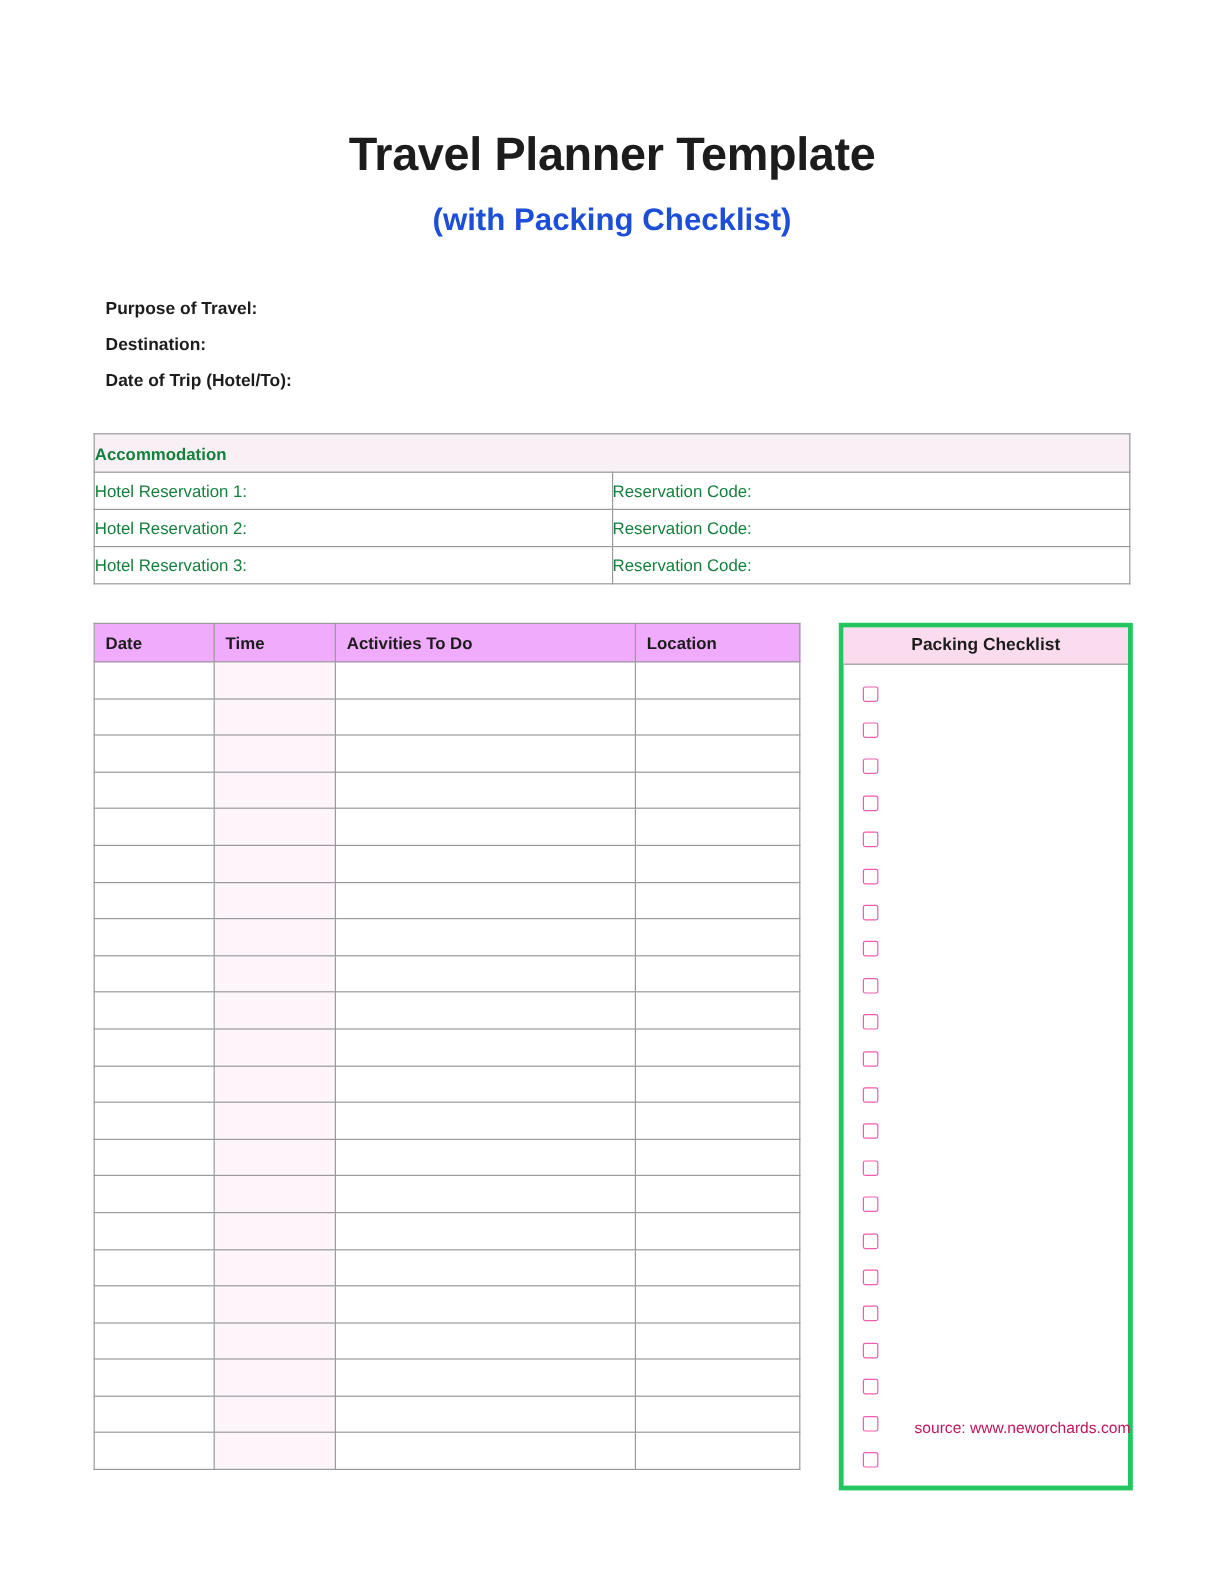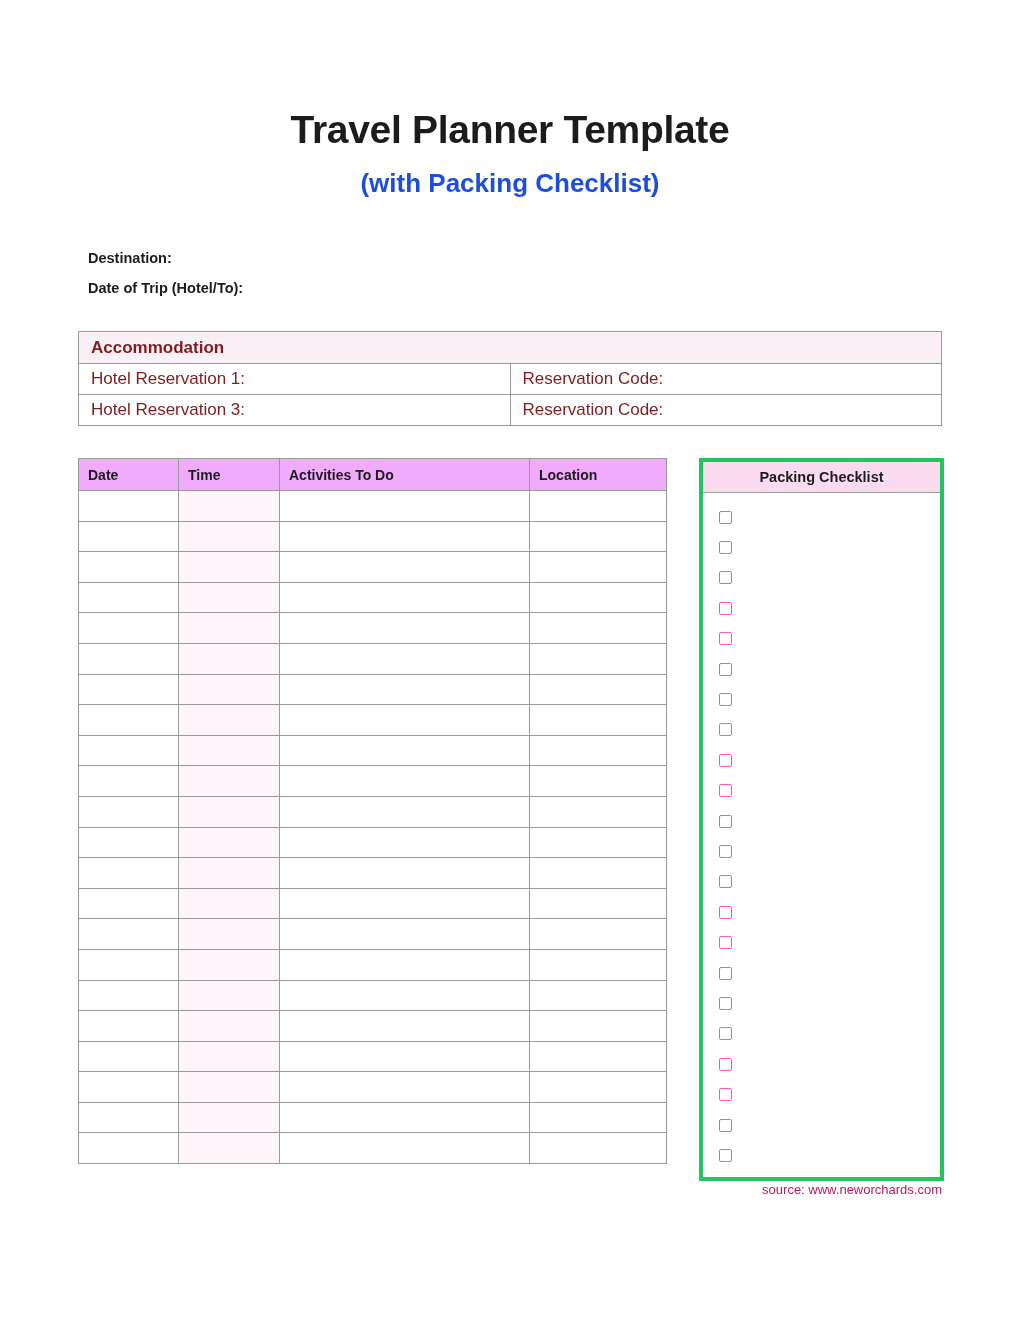--- a/index.html
+++ b/index.html
@@ -60,23 +60,23 @@
   
   .accom {
     margin: 28px 0 0 78px;
     width: 864px;
     border-collapse: collapse;
     table-layout: fixed;
   }
   .accom td {
     border: 1px solid #9a9a9a;
     height: 30px;
-    padding: 0 12px;
-    font-size: 17px;
-    color: #7f1d1d;
+    padding: 0 0;
+    font-size: 14px;
+    color: #15803d;
     vertical-align: middle;
   }
   .accom .accom-head {
     background: #f9f0f6;
     font-weight: bold;
     height: 31px;
   }
 
   
   .lower {
@@ -160,31 +160,36 @@
 </head>
 <body>
 
 <div class="page">
   <div class="sheet">
 
     <h1 class="title">Travel Planner Template</h1>
     <h2 class="subtitle">(with Packing Checklist)</h2>
 
     <div class="info-block">
+      <div class="info-line">Purpose of Travel:</div>
       <div class="info-line">Destination:</div>
       <div class="info-line">Date of Trip (Hotel/To):</div>
     </div>
 
     <table class="accom">
       <tbody>
         <tr>
           <td class="accom-head" colspan="2">Accommodation</td>
         </tr>
         <tr>
           <td>Hotel Reservation 1:</td>
+          <td>Reservation Code:</td>
+        </tr>
+        <tr>
+          <td>Hotel Reservation 2:</td>
           <td>Reservation Code:</td>
         </tr>
         <tr>
           <td>Hotel Reservation 3:</td>
           <td>Reservation Code:</td>
         </tr>
       </tbody>
     </table>
 
     <div class="lower">

